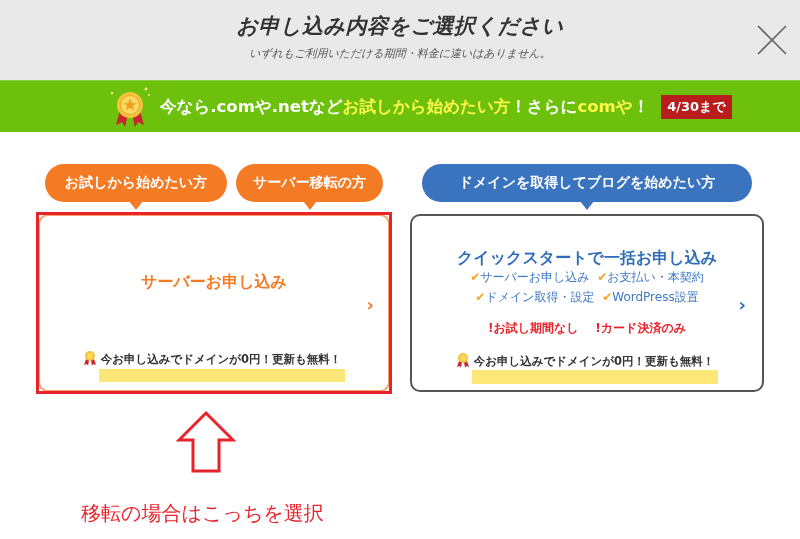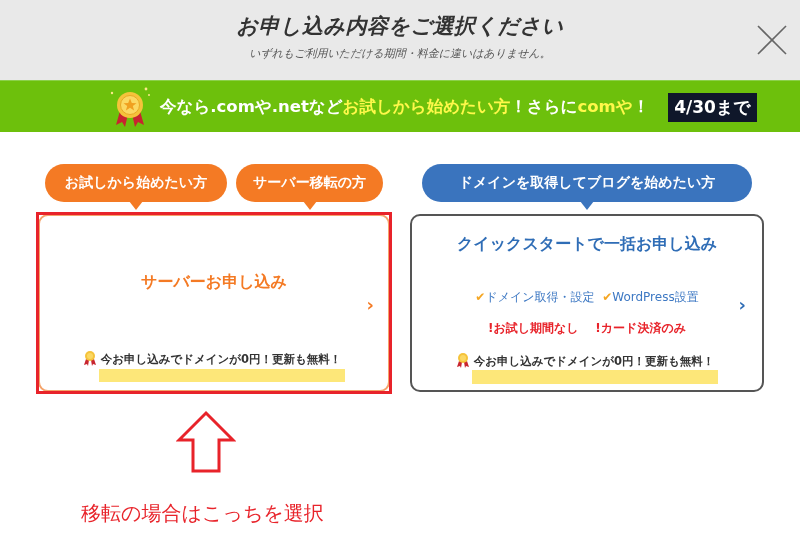--- a/index.html
+++ b/index.html
@@ -9,38 +9,38 @@
   .header { position: absolute; left: 0; top: 0; width: 800px; height: 80px; background: #e9e9e9; font-style: italic; }
   .header .title { position: absolute; left: 0; width: 800px; top: 12px; text-align: center; font-size: 21px; font-weight: bold; color: #333; letter-spacing: 0.5px; }
   .header .subtitle { position: absolute; left: 0; width: 800px; top: 46px; text-align: center; font-size: 11px; color: #555; }
   .close-btn { position: absolute; left: 752px; top: 20px; width: 40px; height: 40px; cursor: pointer; }
 
   .banner { position: absolute; left: 0; top: 80px; width: 800px; height: 52px; background: #6dc00c; border-top: 1px solid #8bd04a; }
   .banner .inner { position: absolute; left: 108px; top: 4px; height: 44px; display: flex; align-items: center; }
   .medal { width: 44px; height: 44px; margin-right: 8px; }
   .banner .text { font-size: 16.5px; font-weight: bold; color: #ffffff; white-space: nowrap; }
   .banner .hl { color: #fff84a; }
-  .banner .deadline { margin-left: 19px; background: #0f172a; color: #ffffff; font-size: 17px; font-weight: bold; padding: 3px 6px; }
+  .banner .deadline { margin-left: 12px; background: #b91c1c; color: #ffffff; font-size: 13px; font-weight: bold; padding: 3px 6px; }
 
   .bubble { position: absolute; height: 38px; border-radius: 19px; color: #fff; font-weight: bold; font-size: 14px; display: flex; align-items: center; justify-content: center; white-space: nowrap; }
   .bubble::after { content: ""; position: absolute; left: 50%; bottom: -8px; margin-left: -7px; border-left: 7px solid transparent; border-right: 7px solid transparent; border-top: 9px solid; }
   .bubble.orange { background: #f47a24; }
   .bubble.orange::after { border-top-color: #f47a24; }
   .bubble.blue { background: #3a74be; }
   .bubble.blue::after { border-top-color: #3a74be; }
 
   .card { position: absolute; background: #fff; border-radius: 10px; cursor: pointer; }
   .card-left { left: 38px; top: 214px; width: 352px; height: 178px; border: 2px solid #f5a36a; }
   .red-frame { position: absolute; left: 36px; top: 212px; width: 356px; height: 182px; border: 3px solid #e8232a; pointer-events: none; }
   .card-right { left: 410px; top: 214px; width: 354px; height: 178px; border: 2px solid #555; }
 
   .card .ctitle { position: absolute; left: 0; width: 100%; text-align: center; font-weight: bold; }
   .card-left .ctitle { top: 56px; font-size: 16px; color: #f47a24; }
   .card-left .trial { position: absolute; left: 0; width: 100%; top: 86px; text-align: center; font-size: 12px; font-weight: bold; color: #2f6db6; }
-  .card-right .ctitle { top: 18px; font-size: 16px; color: #2f6db6; }
+  .card-right .ctitle { top: 32px; font-size: 16px; color: #2f6db6; }
   .features { position: absolute; left: 0; width: 100%; text-align: center; font-size: 12px; color: #3d78c3; line-height: 18px; }
   .features .chk { color: #f5a623; font-weight: bold; }
   .warnings { position: absolute; left: 0; width: 100%; top: 104px; text-align: center; font-size: 12px; font-weight: bold; color: #e8232a; }
   .promo { position: absolute; left: 0; width: 100%; text-align: center; font-size: 11.5px; font-weight: bold; color: #333; }
   .promo .mk { background: linear-gradient(transparent 55%, #fde779 55%); padding: 0 4px 16px 2px; }
   .promo .mini-medal { display: inline-block; width: 14px; height: 16px; vertical-align: -3px; margin-right: 2px; }
   .card-left .promo { top: 134px; }
   .card-right .promo { top: 136px; }
 
   .chev { position: absolute; font-size: 18px; font-weight: bold; }
@@ -94,20 +94,24 @@
       <circle cx="7" cy="6" r="5" fill="#f5c33b"></circle>
       <circle cx="7" cy="6" r="3" fill="#fbd863"></circle>
     </svg><span class="mk">今お申し込みでドメインが0円！更新も無料！</span>
   </div>
   <div class="chev">›</div>
 </div>
 <div class="red-frame"></div>
 
 <div class="card card-right">
   <div class="ctitle">クイックスタートで一括お申し込み</div>
+  <div class="features" style="top:52px;">
+    <span class="chk">✔</span><span>サーバーお申し込み</span>&nbsp;
+    <span class="chk">✔</span><span>お支払い・本契約</span>
+  </div>
   <div class="features" style="top:72px;">
     <span class="chk">✔</span><span>ドメイン取得・設定</span>&nbsp;
     <span class="chk">✔</span><span>WordPress設置</span>
   </div>
   <div class="warnings">
     <span>!お試し期間なし</span>&nbsp;&nbsp;&nbsp;
     <span>!カード決済のみ</span>
   </div>
   <div class="promo">
     <svg class="mini-medal" viewBox="0 0 14 16">

